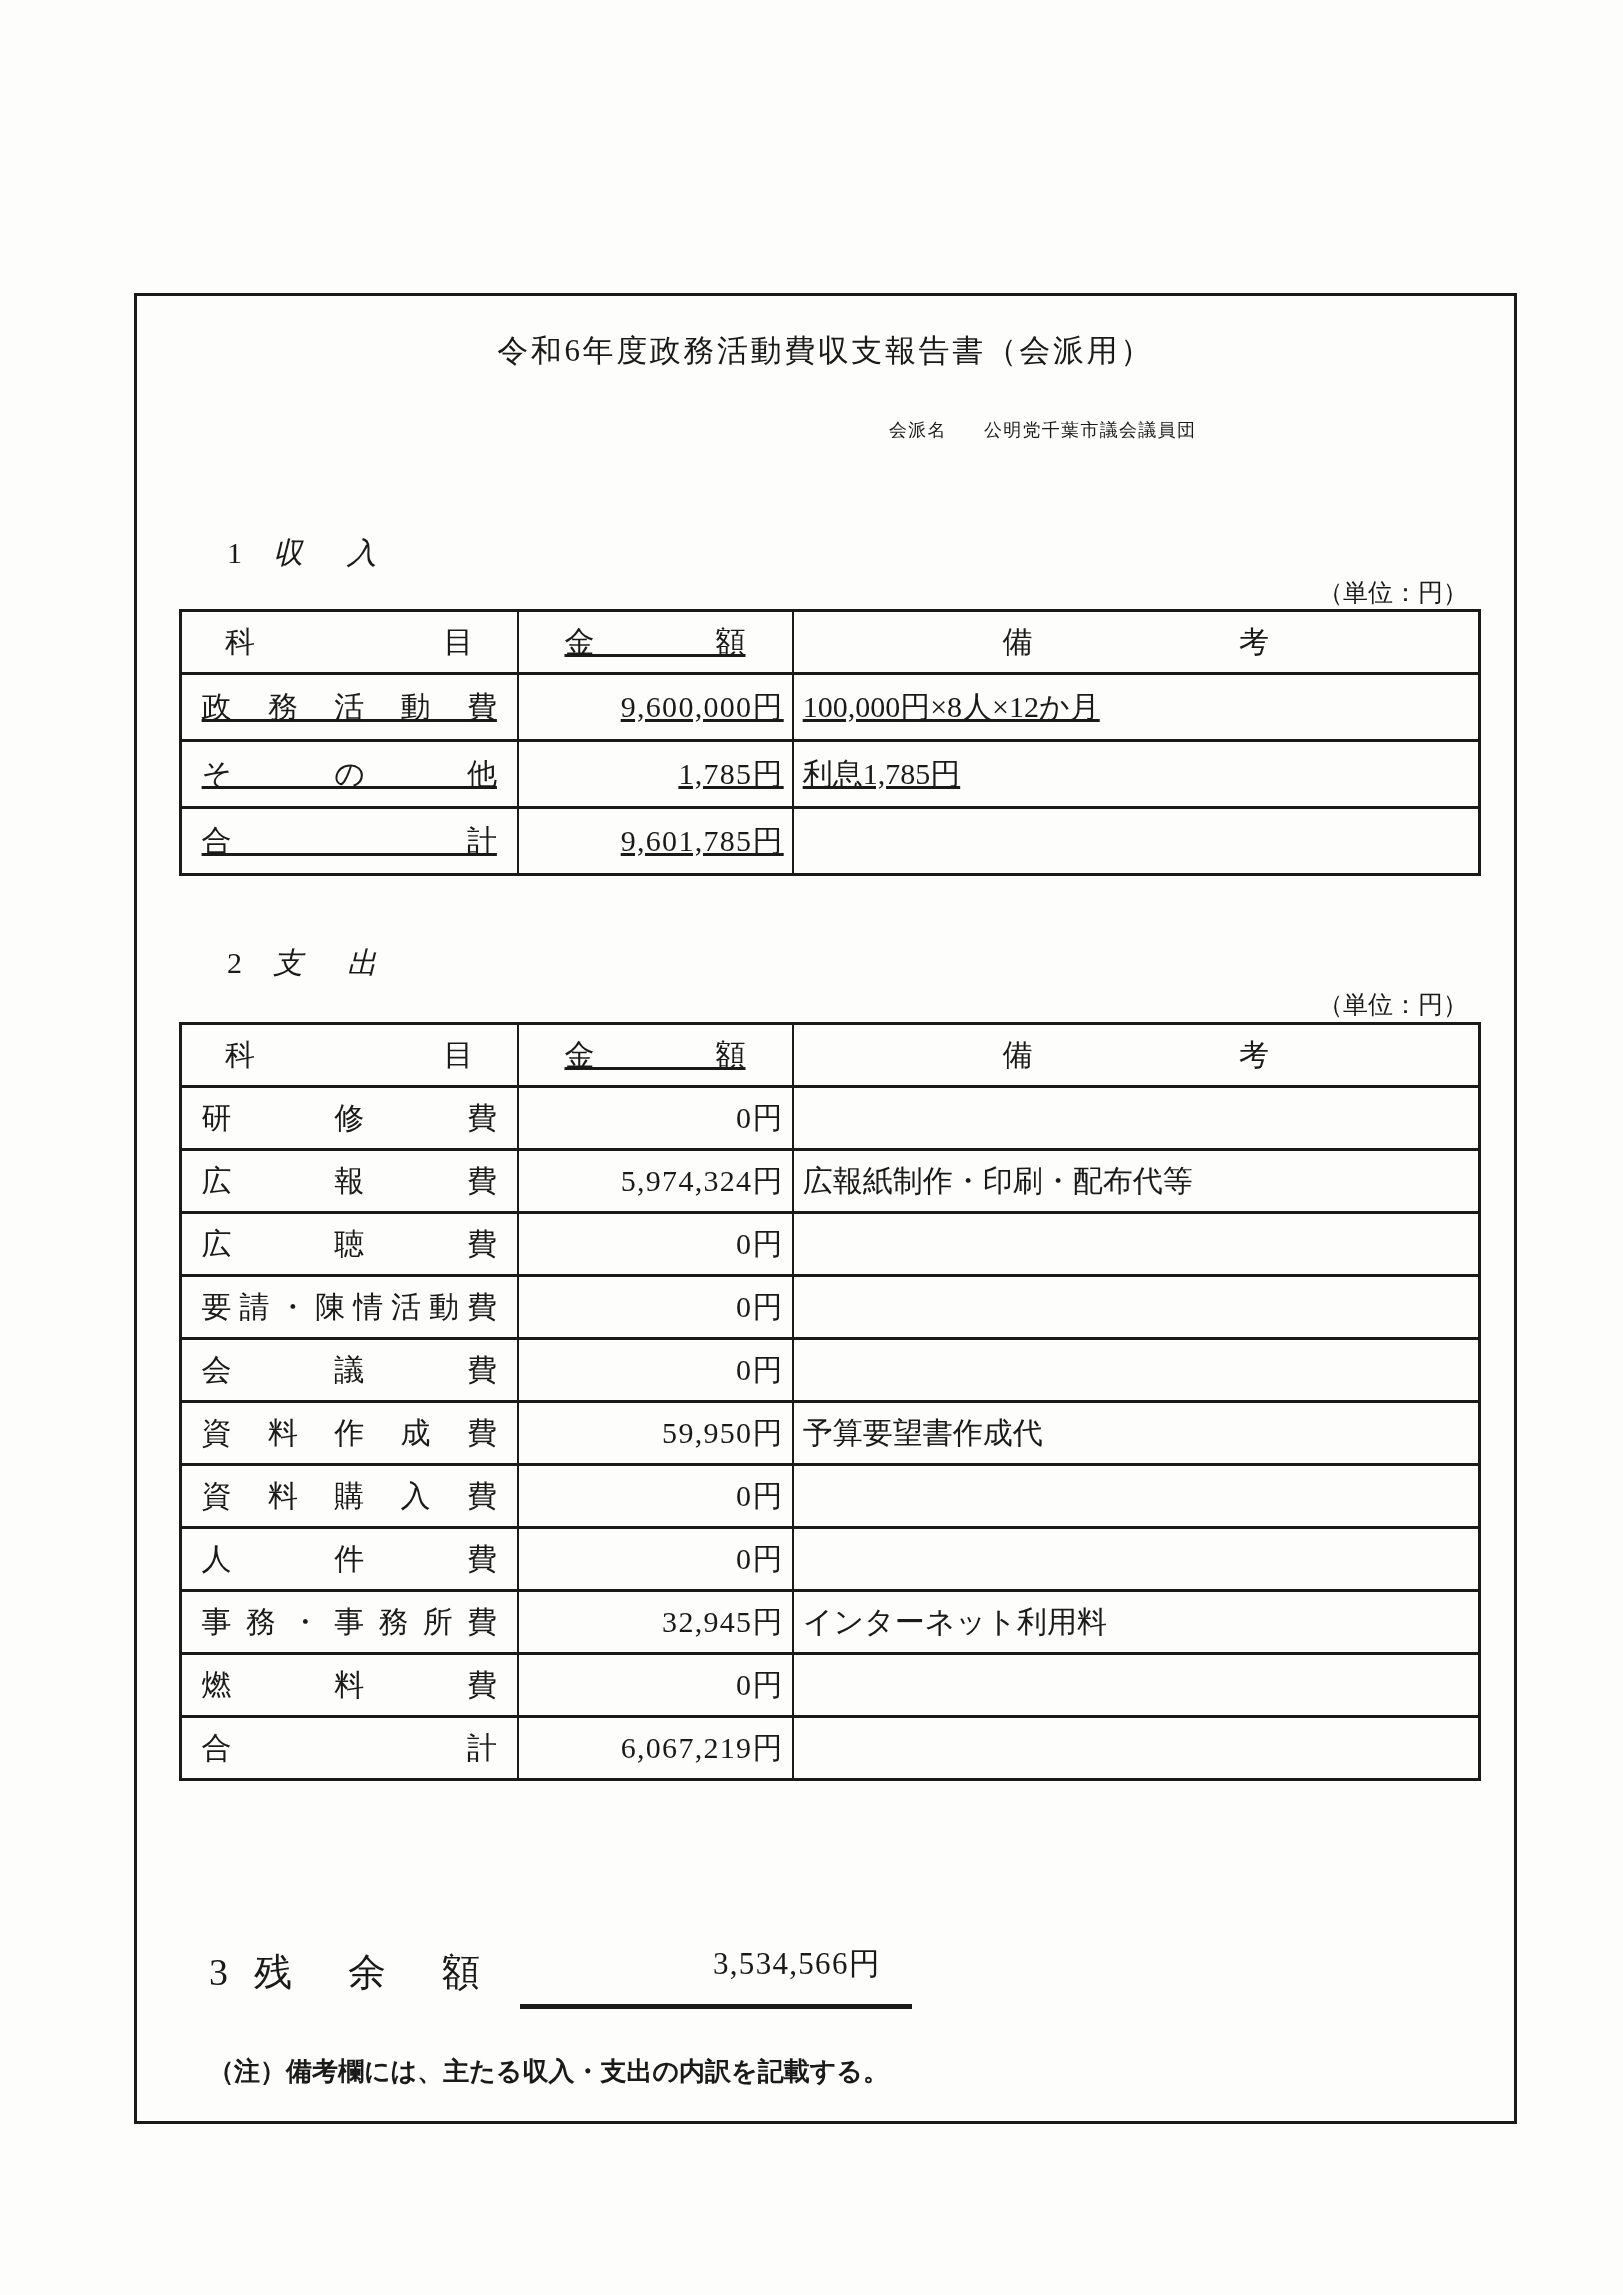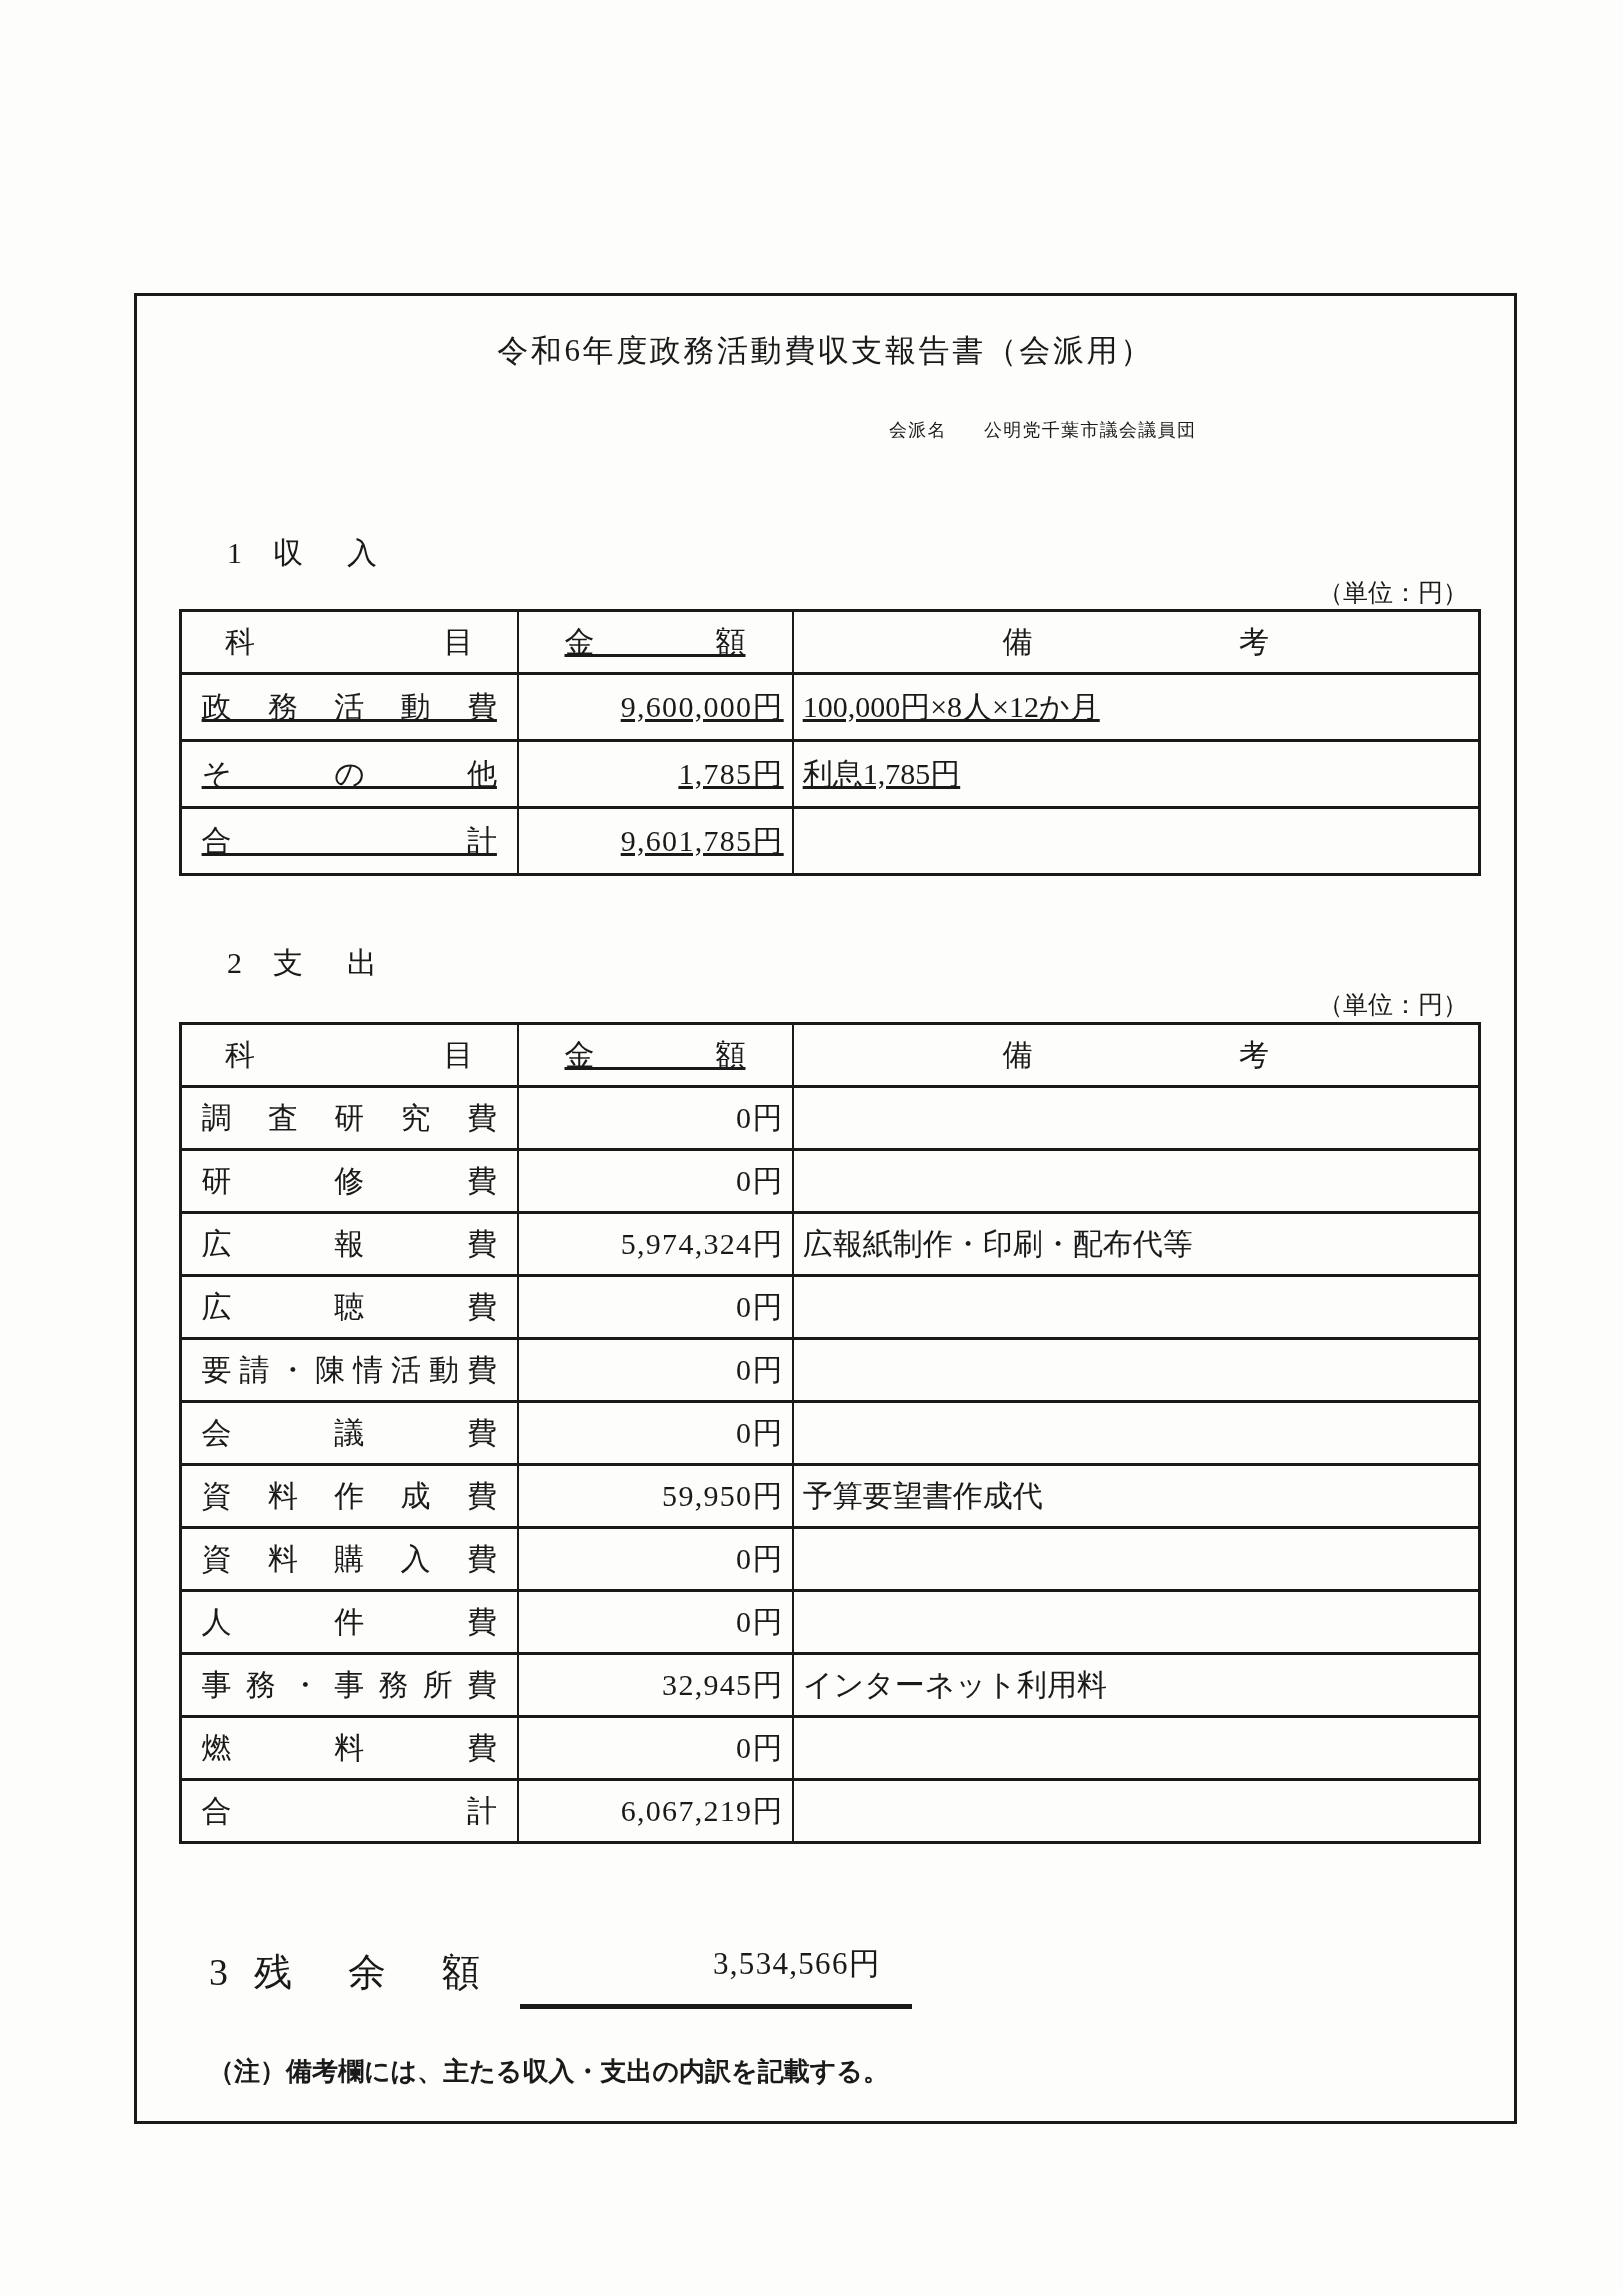--- a/index.html
+++ b/index.html
@@ -40,21 +40,21 @@
     font-size: 18px;
     letter-spacing: 1.3px;
     white-space: nowrap;
   }
   .faction .gap { display: inline-block; width: 37px; }
   .section-heading {
     font-size: 30px;
     white-space: nowrap;
   }
   .section-heading .sec-no { margin-right: 31px; }
-  .section-heading .sec-title { letter-spacing: 44px; }
+  .section-heading .sec-title { letter-spacing: 44px; font-style: italic; }
   .sec-income { top: 237px; left: 90px; }
   .sec-expense { top: 647px; left: 90px; }
   .unit-label {
     font-size: 25px;
     white-space: nowrap;
   }
   .unit-income { top: 280px; right: 46px; }
   .unit-expense { top: 692px; right: 46px; }
 
   table.rpt {
@@ -175,25 +175,20 @@
         <col style="width:275px">
         <col style="width:687px">
       </colgroup>
     <tbody>
         <tr class="hdr-row">
       <td class="c-item hdr-pad spread">科目</td>
       <td class="c-amount hdr-pad spread">金額</td>
       <td class="c-remarks hdr-pad spread">備考</td>
     </tr>
     <tr class="data-row">
-      <td class="c-item spread">調査研究費</td>
-      <td class="c-amount">0円</td>
-      <td class="c-remarks"></td>
-    </tr>
-    <tr class="data-row">
       <td class="c-item spread">研修費</td>
       <td class="c-amount">0円</td>
       <td class="c-remarks"></td>
     </tr>
     <tr class="data-row">
       <td class="c-item spread">広報費</td>
       <td class="c-amount">5,974,324円</td>
       <td class="c-remarks">広報紙制作・印刷・配布代等</td>
     </tr>
     <tr class="data-row">

